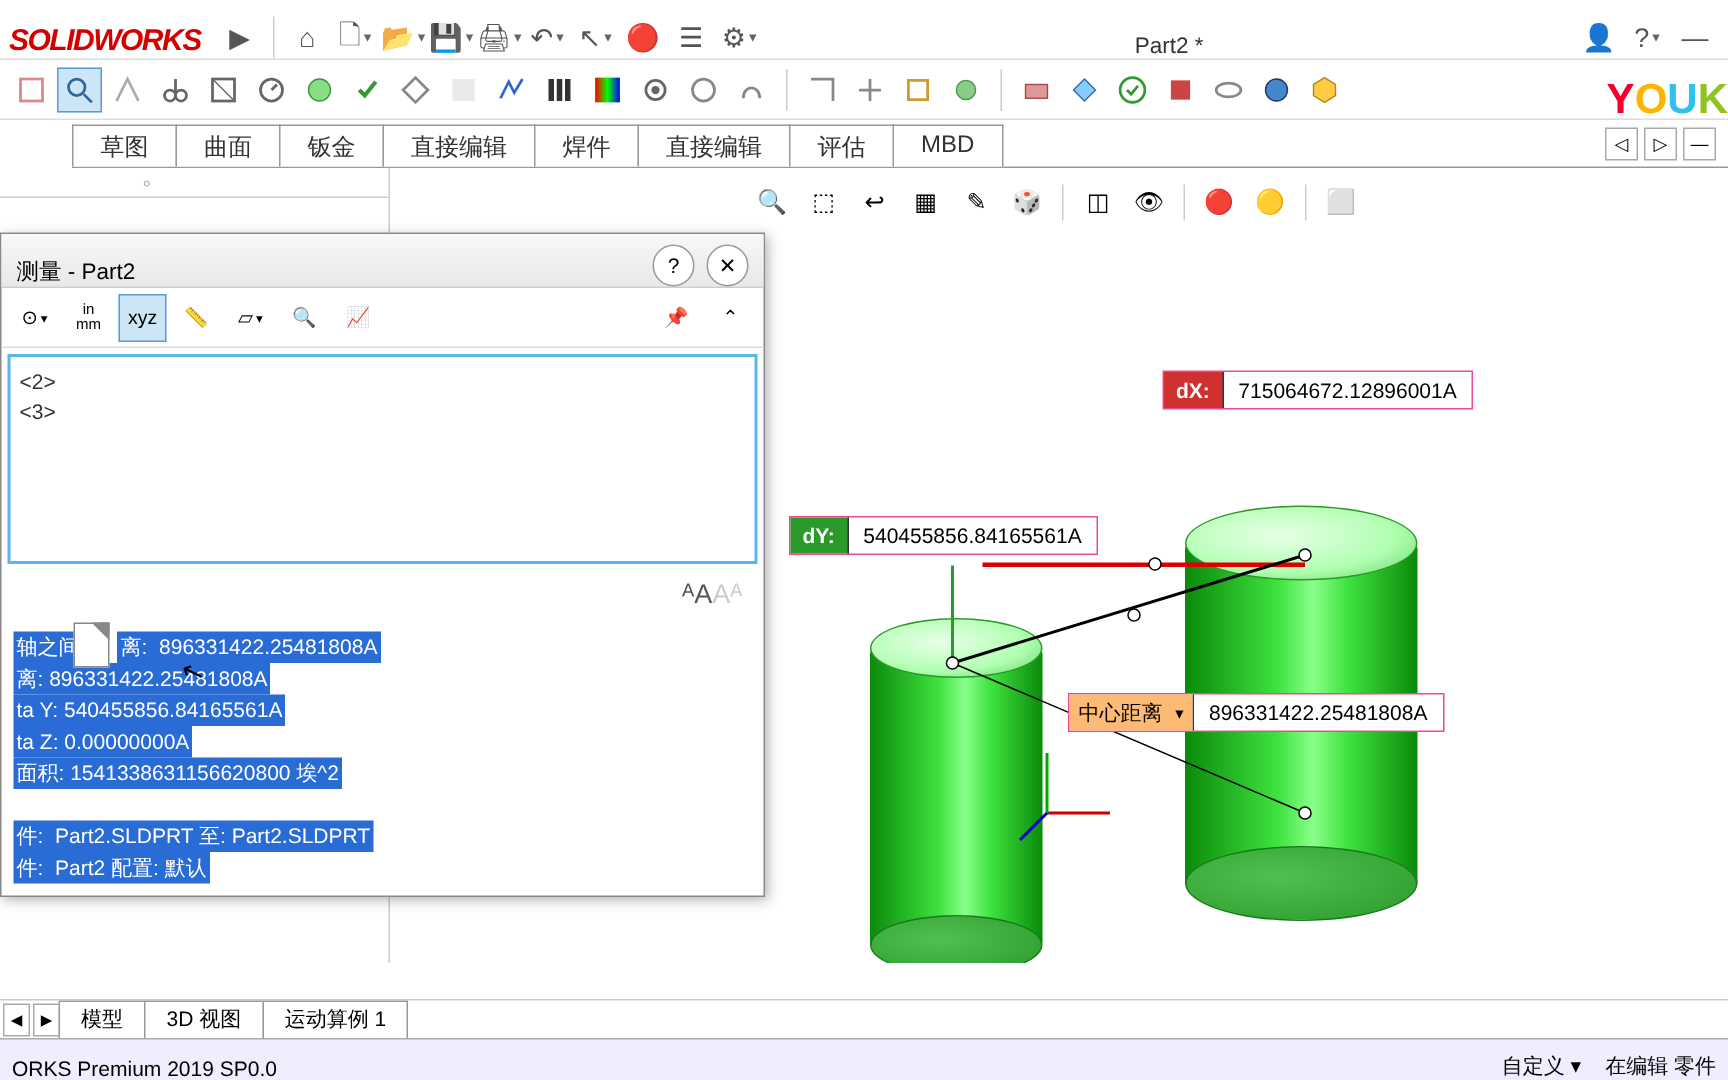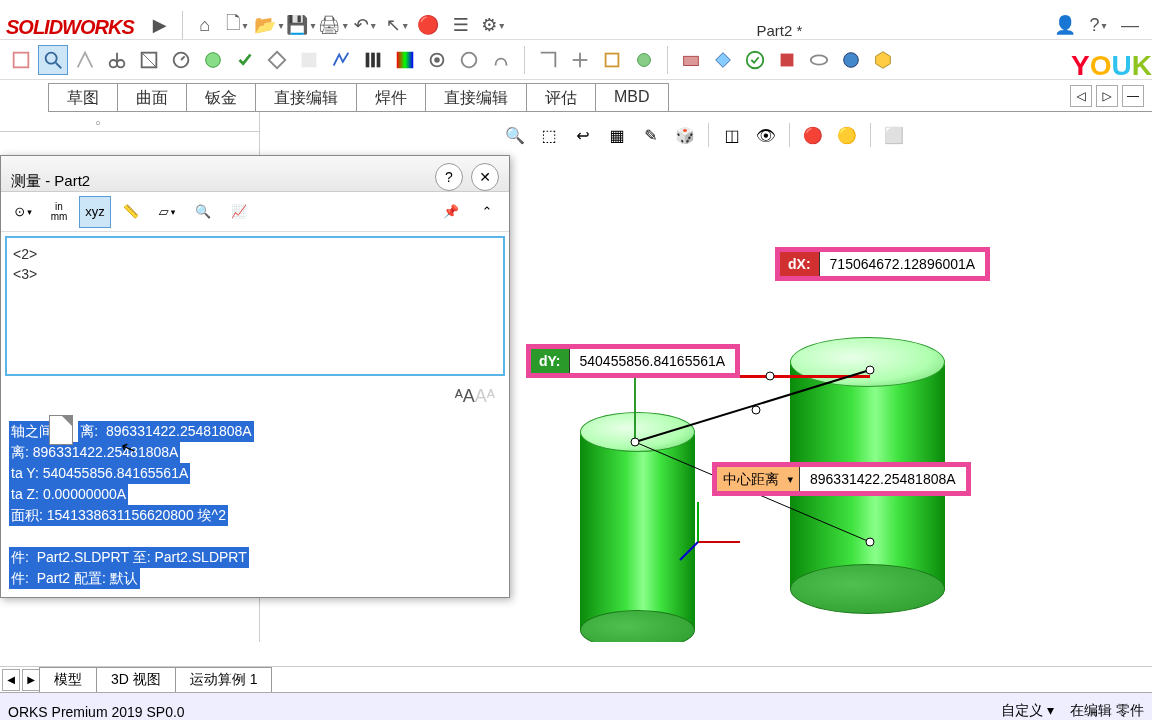--- a/index.html
+++ b/index.html
@@ -43,21 +43,21 @@
 
 .scene { position: absolute; left: 300px; top: 140px; width: 500px; height: 400px; }
 .cyl { position: absolute; }
 .cyl-body { background: linear-gradient(90deg, #0a8a0a 0%, #3fe23f 40%, #8aff8a 55%, #3fe23f 70%, #0a8a0a 100%); border-radius: 4px; }
 .cyl-top { position: absolute; width: 100%; border-radius: 50%; background: radial-gradient(ellipse at 40% 40%, #e8ffe8, #b0ffb0 60%, #60d060); border: 1px solid #2a9a2a; }
 .cyl-bot { position: absolute; width: 100%; border-radius: 50%; background: radial-gradient(ellipse at 40% 40%, #50c050, #2a9a2a); border: 1px solid #1a7a1a; }
 .dim-line { position: absolute; background: #000; }
 .dim-red { background: #d00; }
 
 
-.callout { position: absolute; display: flex; align-items: flex-end; border: 5px solid #ec4899; background: #fff; font-size: 14px; }
+.callout { position: absolute; display: flex; align-items: flex-end; border: 1px solid #ec4899; background: #fff; font-size: 14px; }
 .callout .label { background: #d03030; color: #fff; padding: 4px 8px; font-weight: bold; border-right: 1px solid #333; }
 .callout .label.green { background: #2a9a2a; }
 .callout .val { padding: 4px 10px; white-space: nowrap; }
 .callout select { border: none; font-size: 14px; padding: 4px 20px 4px 6px; appearance: none; background: #fdba74; }
 .callout .sel-wrap { position: relative; border-right: 1px solid #333; }
 .callout .sel-wrap::after { content: "▾"; position: absolute; right: 6px; top: 6px; font-size: 11px; pointer-events: none; }
 
 
 .measure-dlg { position: absolute; left: 0; top: 155px; width: 510px; background: #fff; border: 1px solid #888; box-shadow: 2px 2px 8px rgba(0,0,0,0.3); z-index: 50; }
 .dlg-title { height: 36px; background: linear-gradient(#f8f8f8, #e8e8e8); display: flex; align-items: flex-end; padding: 0 10px; border-bottom: 1px solid #ccc; font-size: 15px; }

